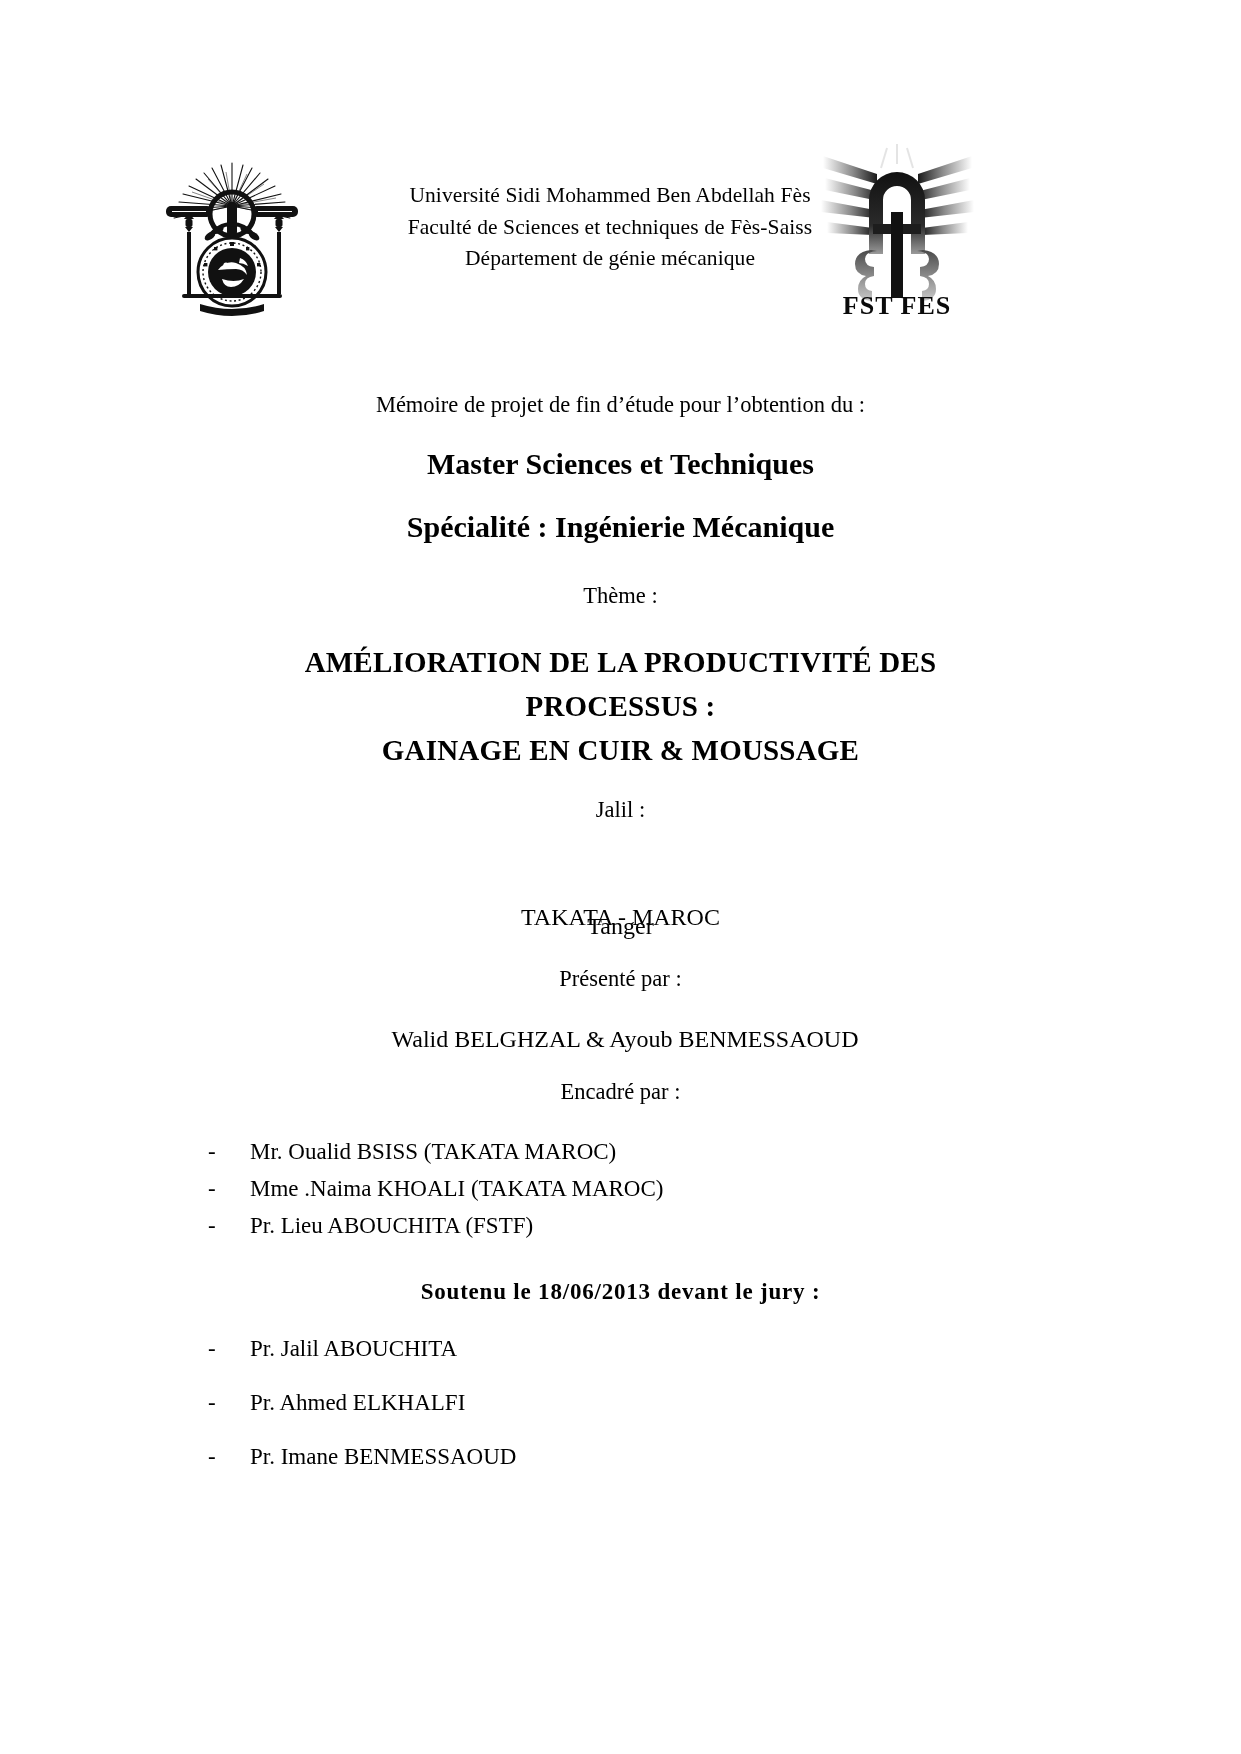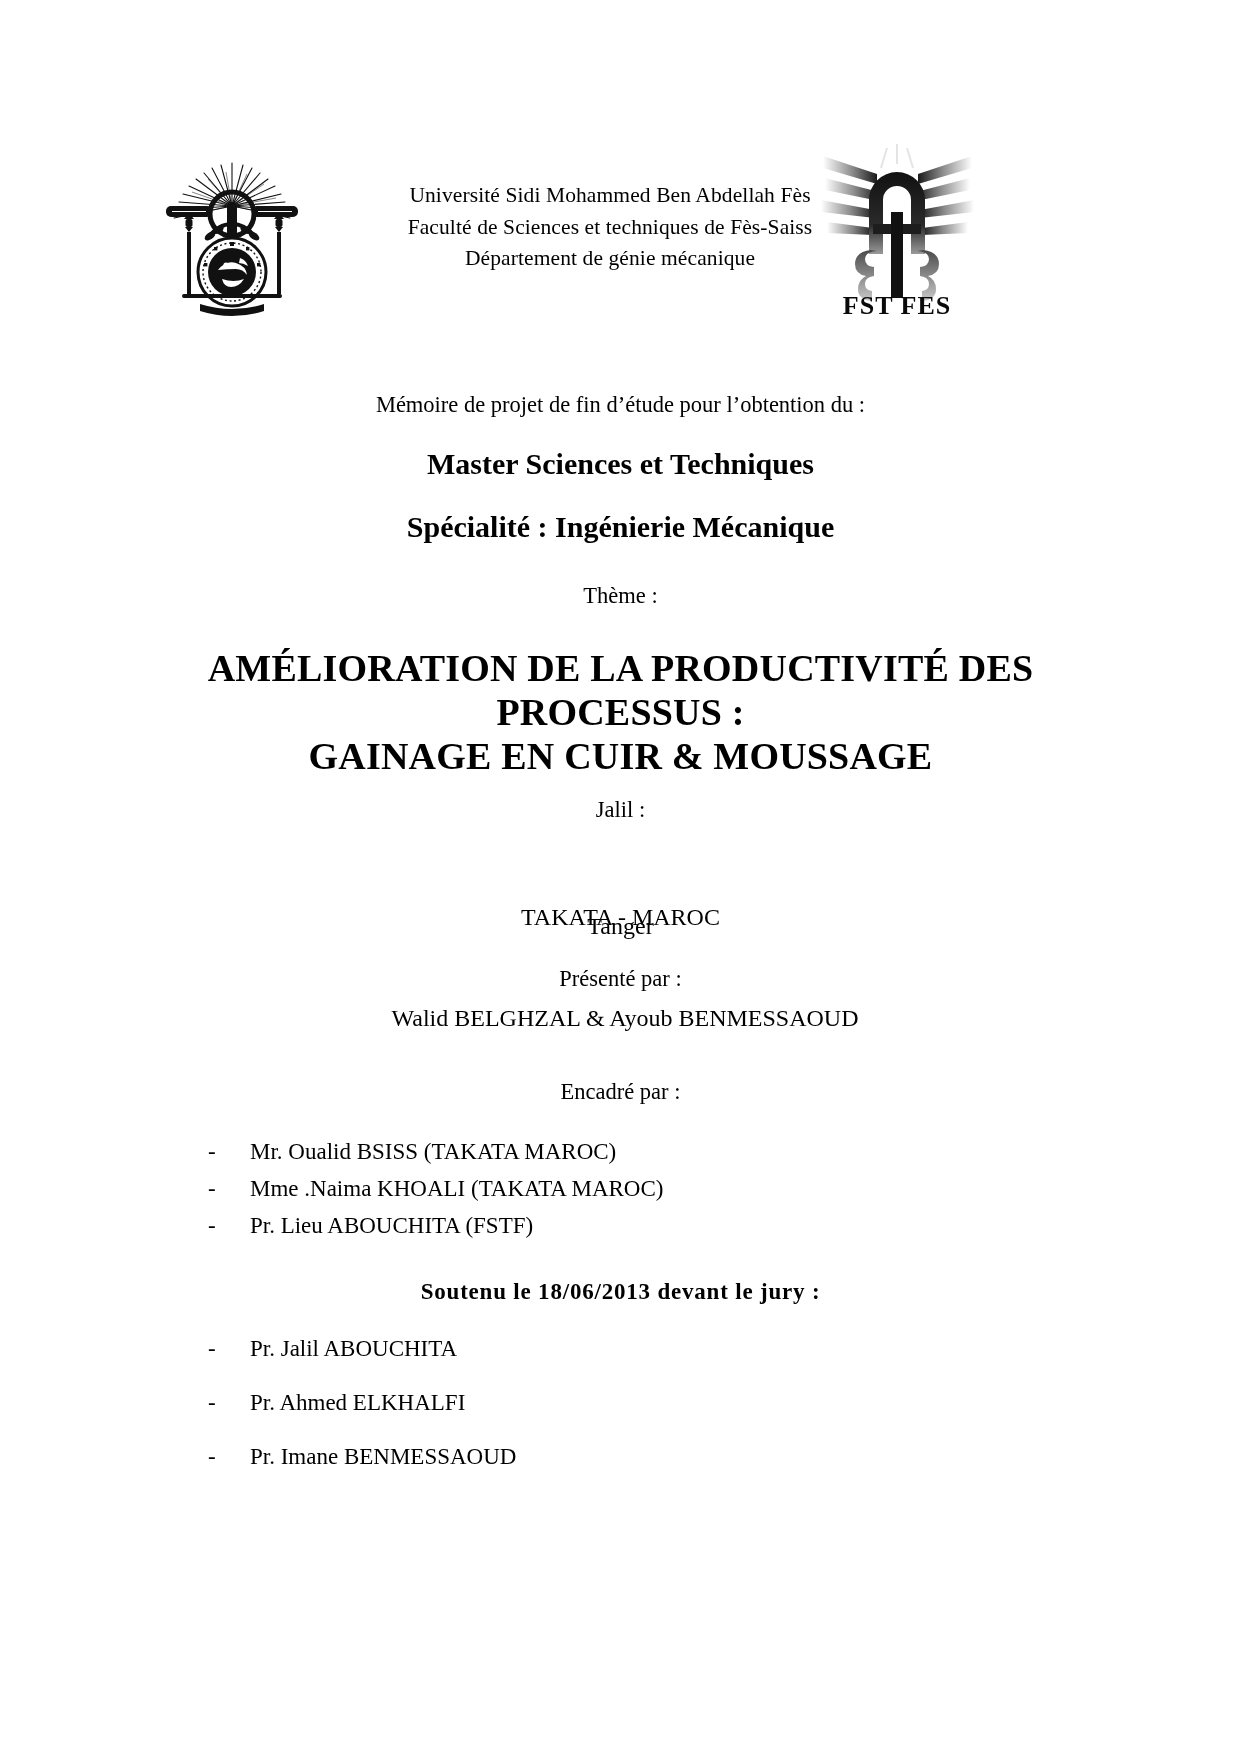--- a/index.html
+++ b/index.html
@@ -62,21 +62,21 @@
 
   
   .center-line {
     position: absolute;
     width: 100%;
     text-align: center;
     white-space: nowrap;
   }
   .regular { font-size: 22.5px; font-weight: normal; }
   .bigbold { font-size: 30px; font-weight: bold; }
-  .titlebold { font-size: 38px; font-weight: bold; letter-spacing: 0.2px; }
+  .titlebold { font-size: 29px; font-weight: bold; letter-spacing: 0.2px; }
   .namebig { font-size: 24px; font-weight: normal; }
   .juryhead { font-size: 23px; font-weight: bold; letter-spacing: 0.8px; }
 
   .list {
     position: absolute;
     left: 0;
     width: 100%;
   }
   .list-row {
     display: flex;
@@ -272,21 +272,21 @@
   <div class="center-line titlebold" style="top:734px;">GAINAGE EN CUIR &amp; MOUSSAGE</div>
 
   <div class="center-line regular" style="top:797px;">Jalil :</div>
 
   <div class="center-line namebig" style="top:860px;margin-top:44px;">TAKATA - MAROC</div>
 
   <div class="center-line namebig" style="top:913px;">Tanger</div>
 
   <div class="center-line regular" style="top:966px;">Présenté par :</div>
 
-  <div class="center-line namebig" style="top:1005px;padding-left:9px;">Walid BELGHZAL &amp; Ayoub BENMESSAOUD</div>
+  <div class="center-line namebig" style="top:1026px;padding-left:9px;">Walid BELGHZAL &amp; Ayoub BENMESSAOUD</div>
 
   <div class="center-line regular" style="top:1079px;">Encadré par :</div>
 
   <div class="list supervisors" style="top:1140px;">
     <div class="list-row">
       <span class="list-dash">-</span>
       <span>Mr. Oualid BSISS (TAKATA MAROC)</span>
     </div>
     <div class="list-row">
       <span class="list-dash">-</span>

